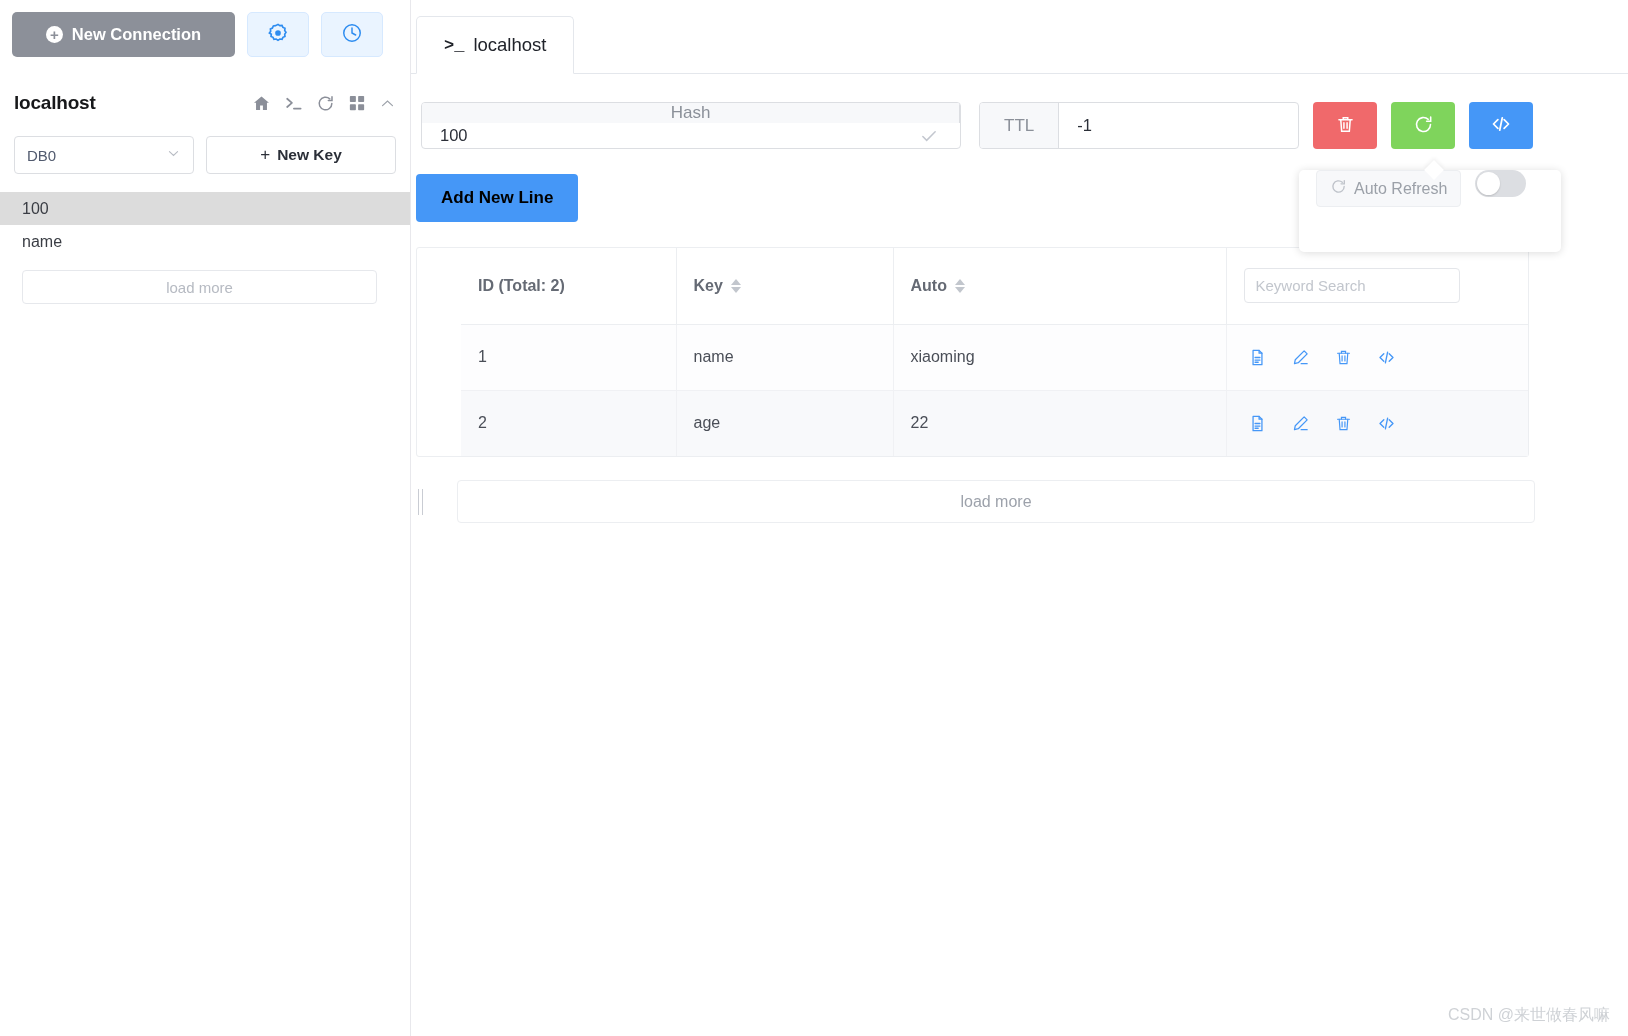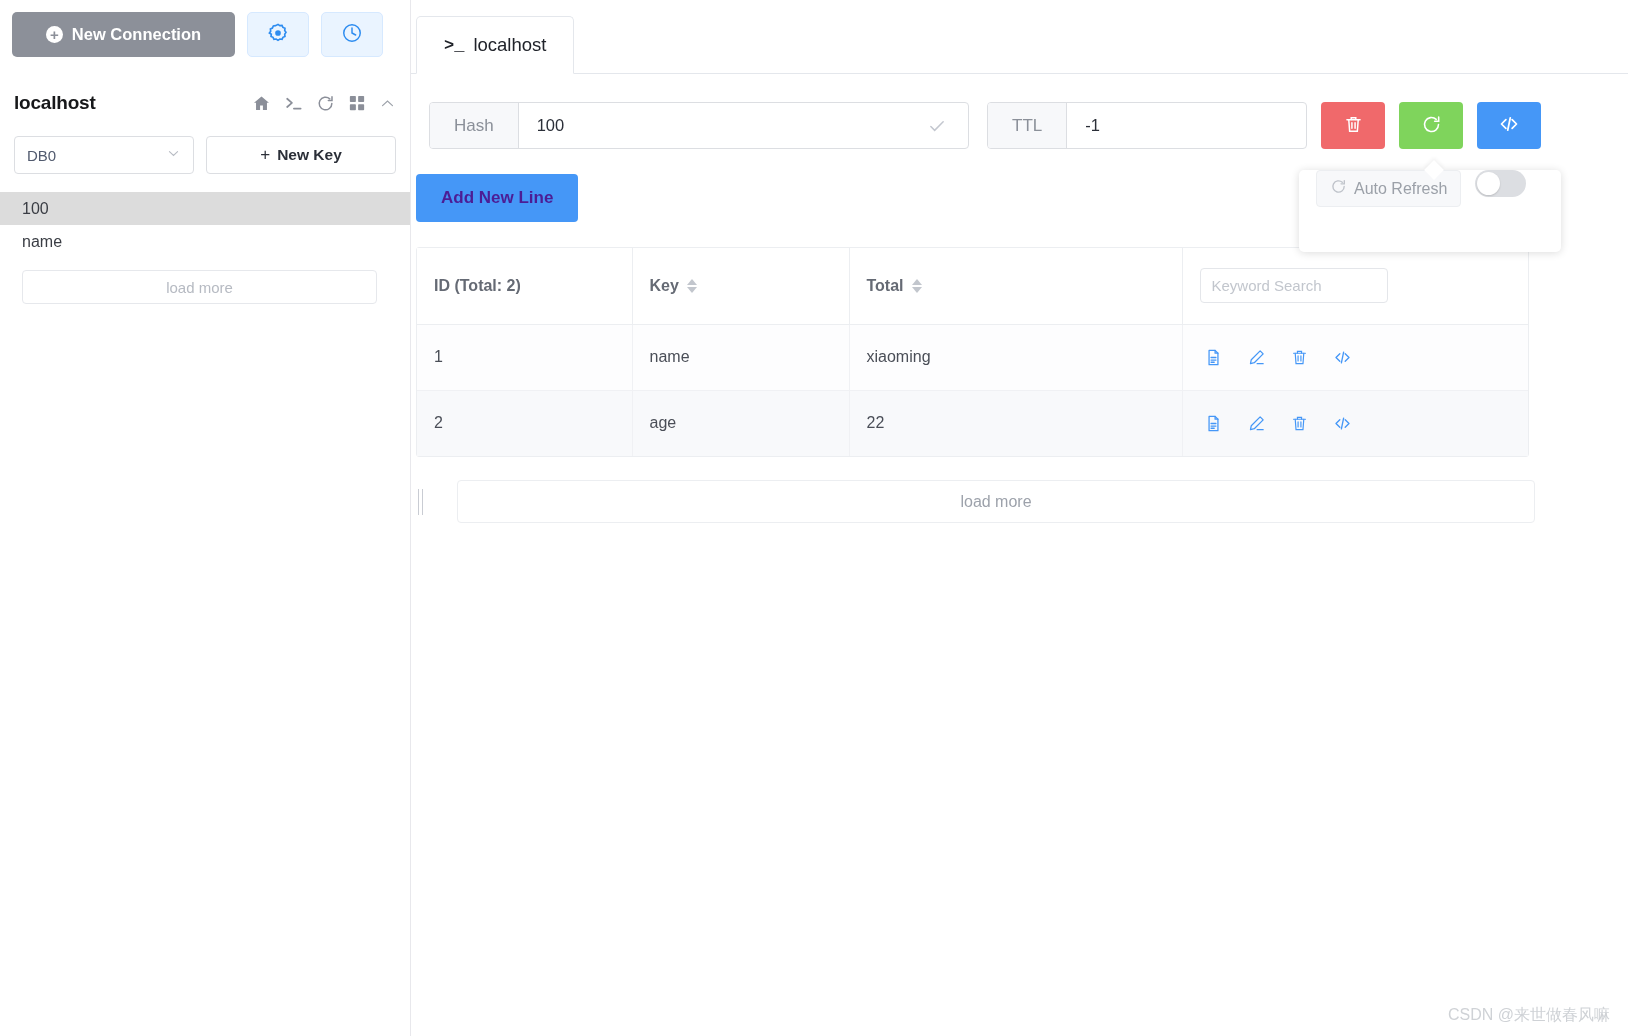--- a/index.html
+++ b/index.html
@@ -124,21 +124,21 @@
   }
   .fg-input {
     display: flex; align-items: center; flex: 1 1 auto; padding: 0 14px 0 16px;
   }
   .fg-input input {
     border: none; outline: none; flex: 1 1 auto;
     font-size: 16.5px; color: #2b2f38; background: transparent;
     font-family: "Liberation Sans", sans-serif;
   }
   .fg-act { color: #c3c7cf; cursor: pointer; display: flex; align-items: center; padding: 0 7px; }
-  .hash-group { width: 540px; margin-left: 13px; }
+  .hash-group { width: 540px; margin-left: 5px; flex-direction: column; }
   .ttl-group { width: 320px; margin-left: 18px; }
 
   .sq-btn {
     width: 64px; height: 47px; border-radius: 4px; border: none;
     display: flex; align-items: center; justify-content: center;
     cursor: pointer; color: #fff; margin-left: 14px;
   }
   .sq-red { background: #f0696b; }
   .sq-green { background: #7fd45c; }
   .sq-blue { background: #4597f7; margin-left: 14px; }
@@ -168,26 +168,26 @@
   }
   .switch .knob {
     position: absolute; top: 2px; left: 2px;
     width: 23px; height: 23px; border-radius: 50%; background: #fff;
     box-shadow: 0 1px 2px rgba(0,0,0,.15);
   }
 
   .addline-btn {
     margin: 25px 0 0 5px; height: 48px; padding: 0 25px;
     background: #4597f7; border: none; border-radius: 4px;
-    color: #4c1d95; font-size: 17px; font-weight: bold; cursor: pointer;
+    color: #000000; font-size: 17px; font-weight: bold; cursor: pointer;
     font-family: "Liberation Sans", sans-serif;
   }
 
   
-  .tbl-wrap { margin: 25px 0 0 5px; width: 1113px; border: 1px solid #eceef1; border-radius: 3px; }
+  .tbl-wrap { margin: 25px 0 0 5px; width: 1113px; border: 1px solid #eceef1; border-radius: 3px; padding-left: 44px; }
   table.grid { width: 100%; border-collapse: collapse; table-layout: fixed; }
   table.grid th {
     text-align: left; font-size: 16px; font-weight: bold; color: #656a74;
     padding: 0 0 0 17px; height: 76px; border-right: 1px solid #eceef1;
     border-bottom: 1px solid #eceef1; vertical-align: middle; background: #fff;
   }
   table.grid th:last-child { border-right: none; }
   table.grid td {
     font-size: 16px; color: #4a4e57; padding: 0 0 0 17px; height: 66px;
     border-right: 1px solid #f0f1f4; border-bottom: 1px solid #f0f1f4;
@@ -196,21 +196,21 @@
   table.grid td:last-child { border-right: none; }
   table.grid tr.r-odd td { background: #fdfdfe; }
   table.grid tr.r-even td { background: #f8f9fb; }
   table.grid tr:last-child td { border-bottom: none; }
   .sort-ico { display: inline-flex; flex-direction: column; margin-left: 8px; vertical-align: middle; gap: 2px; }
   .sort-ico i { display: block; width: 0; height: 0; border-left: 5px solid transparent; border-right: 5px solid transparent; }
   .sort-ico i.up { border-bottom: 6px solid #c2c6cd; }
   .sort-ico i.dn { border-top: 6px solid #c2c6cd; }
   .th-flex { display: flex; align-items: center; }
   .kw-input {
-    width: 188px; height: 35px; border: 1px solid #e4e6ea; border-radius: 4px;
+    width: 216px; height: 35px; border: 1px solid #e4e6ea; border-radius: 4px;
     padding: 0 11px; font-size: 15px; color: #515a6e; outline: none; background: #fff;
     font-family: "Liberation Sans", sans-serif;
   }
   .kw-input::placeholder { color: #c2c6cd; }
   .row-acts { display: flex; align-items: center; gap: 24px; color: #4597f7; padding-left: 4px; }
   .row-acts span { cursor: pointer; display: flex; }
 
   .loadrow { display: flex; align-items: center; margin: 23px 0 0 0; }
   .drag-handle { width: 18px; display: flex; justify-content: center; gap: 3px; margin-left: 0px; cursor: col-resize; }
   .drag-handle i { display: block; width: 1px; height: 26px; background: #c9ccd3; }
@@ -423,21 +423,21 @@
               <div class="th-flex">
                 <span>Key</span>
                 <span class="sort-ico">
                     <i class="up"></i>
                     <i class="dn"></i>
                   </span>
               </div>
             </th>
             <th>
               <div class="th-flex">
-                <span>Total</span>
+                <span>Auto</span>
                 <span class="sort-ico">
                     <i class="up"></i>
                     <i class="dn"></i>
                   </span>
               </div>
             </th>
             <th>
               <input class="kw-input" type="text" placeholder="Keyword Search" style="">
             </th>
           </tr>

